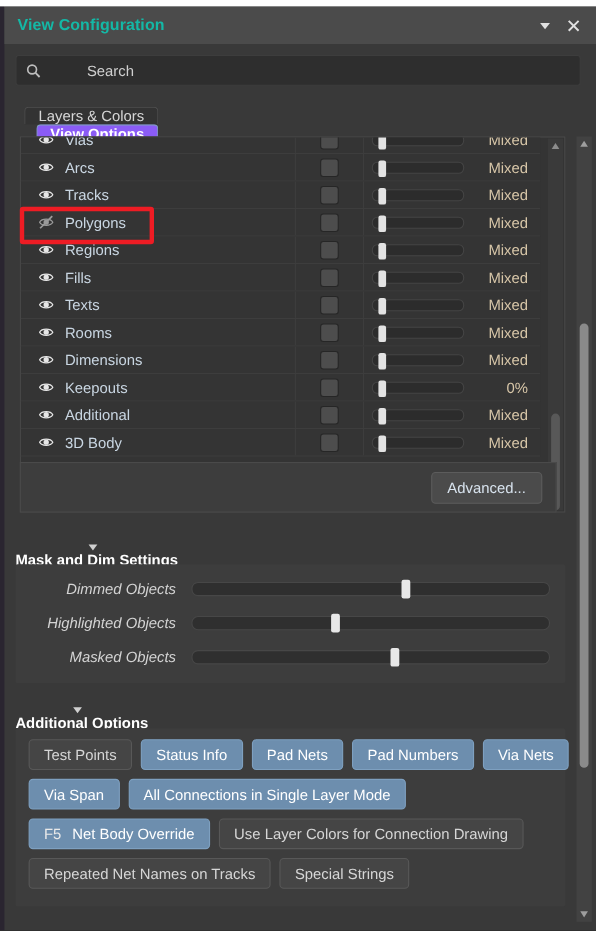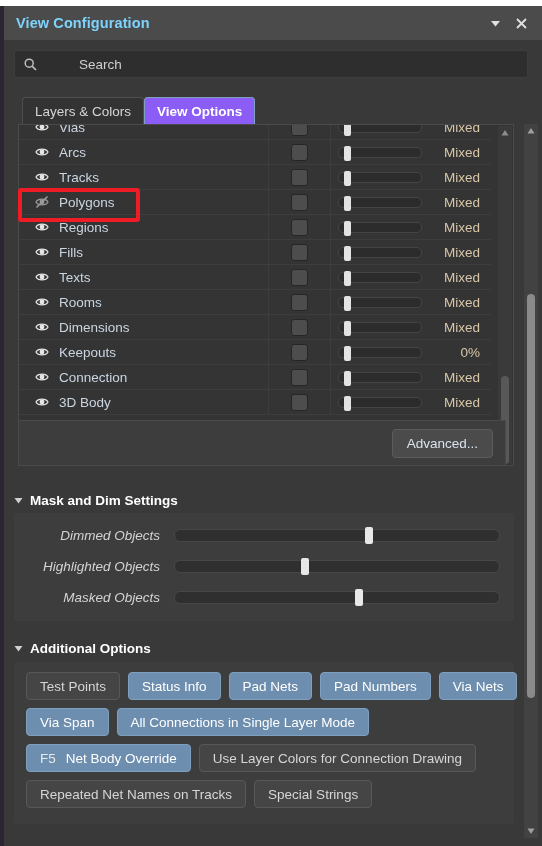--- a/index.html
+++ b/index.html
@@ -26,21 +26,21 @@
   }
 
   
   .titlebar {
     position: absolute; left: 4px; top: 6px; width: 538px; height: 34px;
     background: #4b4b4b;
     display: flex; align-items: center;
   }
   .titlebar-title {
     margin-left: 12px;
-    color: #7dd3fc;
+    color: #14b8a6;
     font-size: 14.5px;
     font-weight: bold;
     letter-spacing: 0.1px;
   }
   .titlebar-spacer { flex: 1 1 auto; }
   .tb-btn {
     width: 26px; height: 26px;
     display: flex; align-items: center; justify-content: center;
     color: #e0e0e0;
   }
@@ -57,21 +57,21 @@
   .search-icon { margin-left: 9px; display:flex; color: #bdbdbd; }
   .search-text {
     margin-left: 10px;
     color: #cfcfcf;
     font-size: 13.5px;
   }
 
   
   .tabstrip {
     position: absolute; left: 22px; top: 97px; height: 28px;
-    display: flex; align-items: flex-end;
+    display: flex; align-items: flex-end; flex-direction: column;
   }
   .tab {
     height: 28px;
     padding: 0 12px;
     display: flex; align-items: center;
     font-size: 13.5px;
     border: 1px solid #4e4e4e;
     border-bottom: none;
     border-radius: 4px 4px 0 0;
   }
@@ -172,21 +172,21 @@
     border: 1px solid #5c5c5c;
     border-radius: 4px;
     color: #d8e3ee;
     font-size: 13.5px;
   }
 
   
   .section-head {
     position: absolute;
     display: flex; align-items: center;
-    color: #ffffff; font-size: 13.5px; font-weight: bold;
+    color: #ffffff; font-size: 13.5px; font-weight: bold; flex-direction: column;
   }
   .section-head .caret { margin-right: 7px; color: #d0d0d0; display:flex; }
 
   
   .maskdim-group {
     position: absolute; left: 14px; top: 513px; width: 500px; height: 108px;
     background: #3d3d3d;
     border-radius: 2px;
     font-style: italic;
   }
@@ -499,21 +499,21 @@
           <div class="cell-value">0%</div>
         </div>
         <div class="row">
           <div class="cell-name">
             <span class="eye">
               <svg width="14" height="14" viewBox="0 0 14 14">
                 <path d="M1,7 C3,3.2 11,3.2 13,7 C11,10.8 3,10.8 1,7 Z" fill="none" stroke="currentColor" stroke-width="1.2"></path>
                 <circle cx="7" cy="7" r="2.4" fill="currentColor"></circle>
               </svg>
             </span>
-            <span class="row-label">Connection</span>
+            <span class="row-label">Additional</span>
           </div>
           <div class="cell-check">
             <div class="checkbox"></div>
           </div>
           <div class="cell-slider">
             <div class="mini-track">
               <div class="mini-handle" style="left: 4.62px;"></div>
             </div>
           </div>
           <div class="cell-value">Mixed</div>

